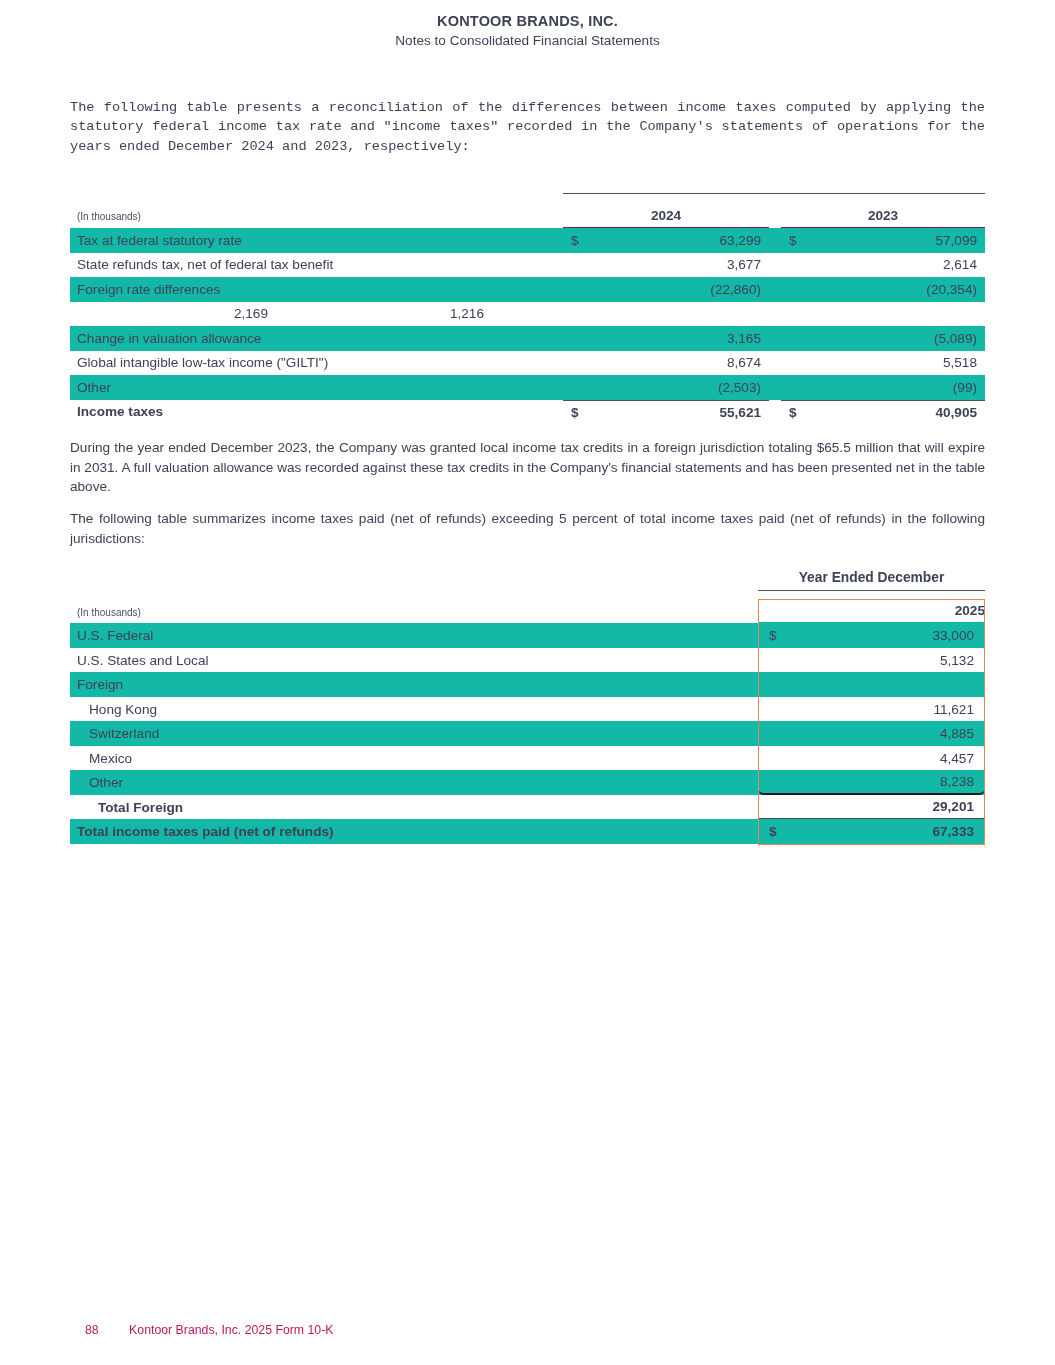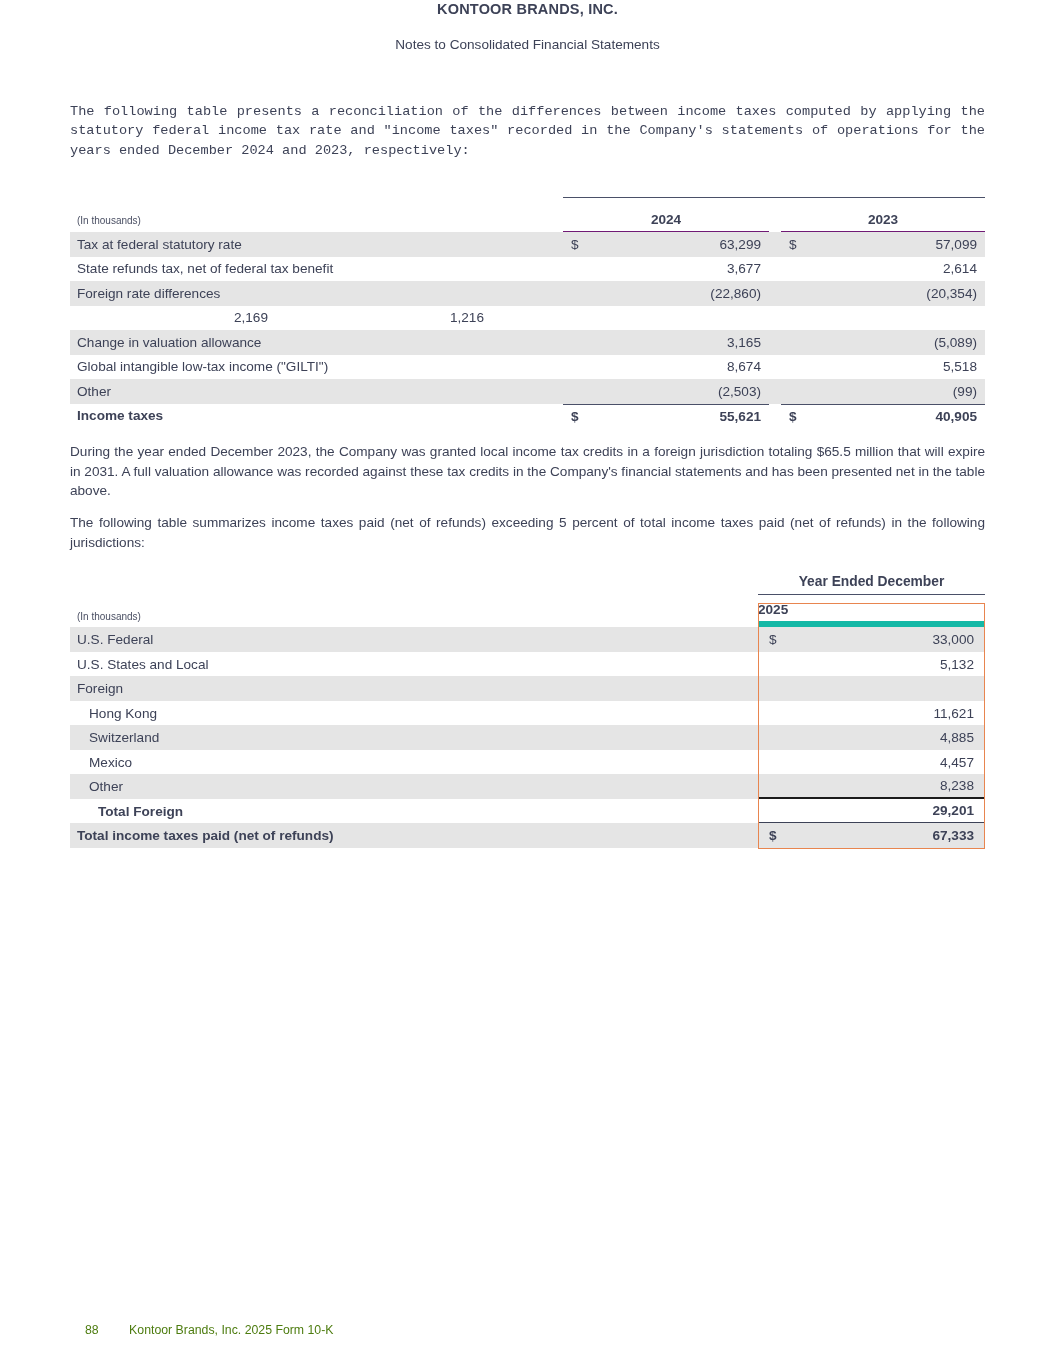--- a/index.html
+++ b/index.html
@@ -8,22 +8,22 @@
     width: 1055px; height: 1365px;
     background: #ffffff;
     font-family: "Liberation Sans", sans-serif;
     color: #3d4257;
     position: relative;
     overflow: hidden;
   }
   .content { margin: 0 70px; }
 
   
-  .doc-title { text-align: center; font-weight: bold; font-size: 14.5px; padding-top: 1px; letter-spacing: 0.2px; }
-  .doc-sub   { text-align: center; font-size: 13.6px; margin-top: 20px; }
+  .doc-title { text-align: center; font-weight: bold; font-size: 14.5px; padding-top: 1px; letter-spacing: 0.2px; margin-top: 12px; }
+  .doc-sub   { text-align: center; font-size: 13.6px; margin-top: 4px; }
 
   
   .para { font-size: 13.6px; line-height: 19.4px; text-align: justify; margin: 0; }
   .p1 { margin-top: 50px; font-family: Liberation Mono, monospace; }
   .p2 { margin-top: 31px; }
   .p3 { margin-top: 14px; }
   .p4 { margin-top: 13px; }
 
   
   .t1 { margin-top: 37px; font-size: 13.6px; }
@@ -31,46 +31,46 @@
   .t1row { display: flex; align-items: center; height: 24.5px; }
   .t1 .lbl { flex: 1; padding-left: 7px; min-width: 0; }
   .t1 .c  { width: 206px; height: 100%; display: flex; justify-content: space-between; align-items: center; padding: 0 8px; }
   .t1 .c2 { width: 204px; }
   .t1 .sp { width: 12px; height: 100%; }
   .t1head { height: 34px; align-items: flex-end; }
   .t1head .lbl { font-size: 10px; padding-bottom: 6px; color: #4a4f63; }
   .t1head .yh  { width: 206px; text-align: center; font-weight: bold; padding-bottom: 4px; border-bottom: 1px solid #701a75; }
   .t1head .yh2 { width: 204px; }
   .t1head .sp  { border-bottom: none; }
-  .shade { background: #e5e5e5; }
+  .shade { background: #14b8a6; }
   .t1total { font-weight: bold; }
   .t1total .c { border-top: 1px solid #4a5068; }
 
   
   .t2 { margin-top: 22px; font-size: 13.6px; position: relative; }
   .t2-period { margin-left: 688px; width: 227px; text-align: center; font-weight: bold; padding-bottom: 5px; border-bottom: 1px solid #4a5068; font-size: 13.8px; margin-top: 8px; }
   .t2-gap { height: 7px; }
   .t2row { display: flex; align-items: center; height: 24.5px; }
   .t2 .lbl { flex: 1; padding-left: 7px; min-width: 0; }
   .t2 .vc { width: 227px; height: 100%; display: flex; justify-content: space-between; align-items: center; padding: 0 11px; }
   .t2head { height: 25px; align-items: flex-end; }
   .t2head .lbl { font-size: 10px; padding-bottom: 5px; color: #4a4f63; }
-  .t2head .yh  { width: 227px; text-align: left; font-weight: bold; padding-bottom: 4px; border-bottom: 6px solid #14b8a6; align-self: flex-end; }
+  .t2head .yh  { width: 227px; text-align: right; font-weight: bold; padding-bottom: 4px; border-bottom: 1px solid #14b8a6; align-self: flex-end; }
   .ind1 .lbl { padding-left: 19px; }
   .ind2 .lbl { padding-left: 28px; }
   .boldrow { font-weight: bold; }
-  .vthick .vc { border-bottom: 2px solid #1b1b1b; }
+  .vthick .vc { border-bottom: 2px solid #1b1b1b; border-radius: 6px; }
   .vthin  .vc { border-bottom: 1px solid #3d4257; }
   .t2-box { position: absolute; left: 688px; top: 29px; width: 227px; height: 246px; border: 1px solid #e8854f; pointer-events: none; }
 
   .ds { text-align: left; }
   .val { text-align: right; }
 
   
-  .footer { position: absolute; top: 1323px; left: 85px; font-size: 12.3px; color: #4d7c0f; }
+  .footer { position: absolute; top: 1323px; left: 85px; font-size: 12.3px; color: #be185d; }
   .footer .pg { display: inline-block; }
   .footer .ft { display: inline-block; margin-left: 27px; }
 </style>
 </head>
 <body>
 
 <div class="content">
 
   <div class="doc-title">KONTOOR BRANDS, INC.</div>
   <div class="doc-sub">Notes to Consolidated Financial Statements</div>

